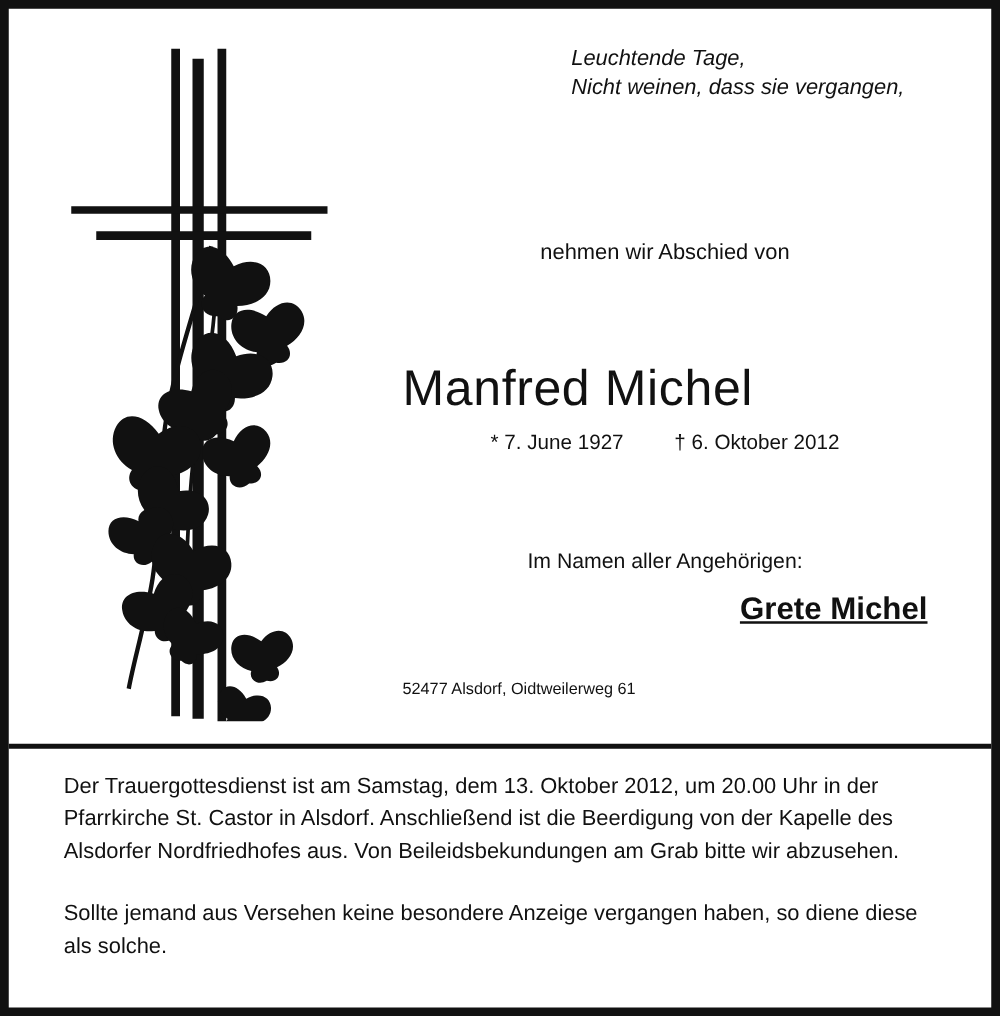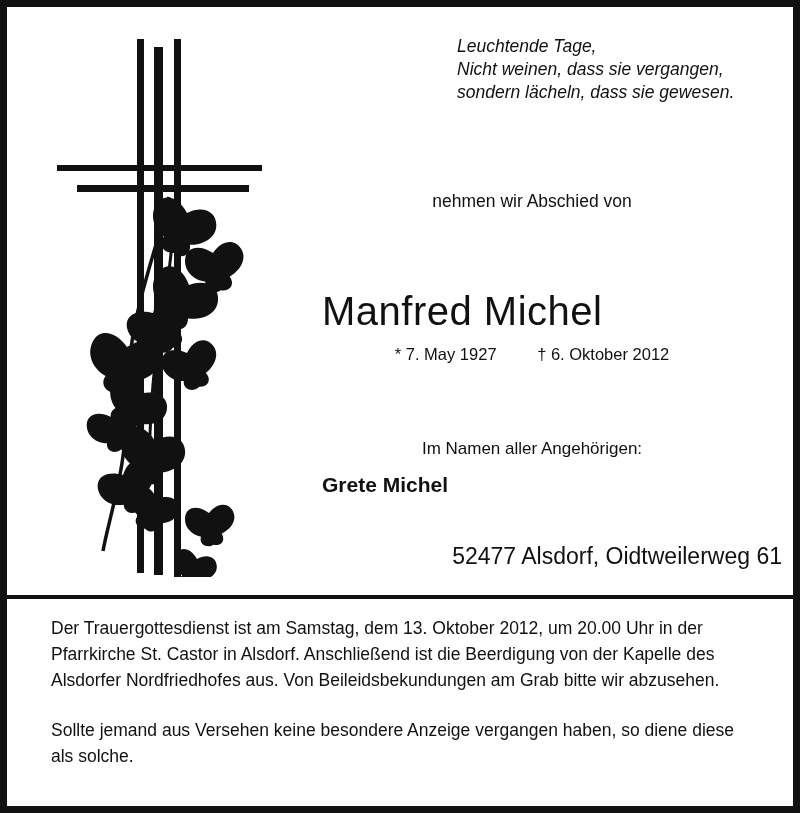--- a/index.html
+++ b/index.html
@@ -86,31 +86,32 @@
     top: 432px;
     width: 420px;
     text-align: center;
     font-size: 17px;
   }
   .family-name {
     position: absolute;
     left: 315px;
     top: 466px;
     width: 420px;
-    text-align: left;
-    font-size: 21px;
+    text-align: right;
+    font-size: 25px;
     font-weight: bold;
+    text-decoration: underline;
   }
   .address {
     position: absolute;
     left: 315px;
     top: 536px;
     width: 460px;
-    text-align: right;
-    font-size: 23px;
+    text-align: left;
+    font-size: 13px;
   }
 
   
   .divider {
     position: absolute;
     left: 0;
     top: 588px;
     width: 100%;
     height: 4px;
     background: #111111;
@@ -194,31 +195,30 @@
             <g transform="translate(160,542) rotate(16) scale(0.7)">
               <path d="M0 0 C12 -12 26 -10 30 2 C34 14 24 24 12 28 C16 36 10 44 0 40 C-10 44 -18 36 -14 28 C-26 24 -34 12 -30 0 C-26 -12 -12 -12 0 0 Z"></path>
             </g>
           </g>
         </svg>
       </div>
 
       <div class="verse">
         <div>Leuchtende Tage,</div>
         <div>Nicht weinen, dass sie vergangen,</div>
-        <div>sondern lächeln, dass sie gewesen.</div>
       </div>
 
       <div class="intro">
         <div>nehmen wir Abschied von</div>
       </div>
 
       <div class="name">Manfred Michel</div>
 
       <div class="dates">
-        <span class="birth">* 7. May 1927</span>
+        <span class="birth">* 7. June 1927</span>
         <span class="death">† 6. Oktober 2012</span>
       </div>
 
       <div class="family-label">Im Namen aller Angehörigen:</div>
       <div class="family-name">Grete Michel</div>
 
       <div class="address">52477 Alsdorf, Oidtweilerweg 61</div>
     </div>
 
     <div class="divider"></div>

